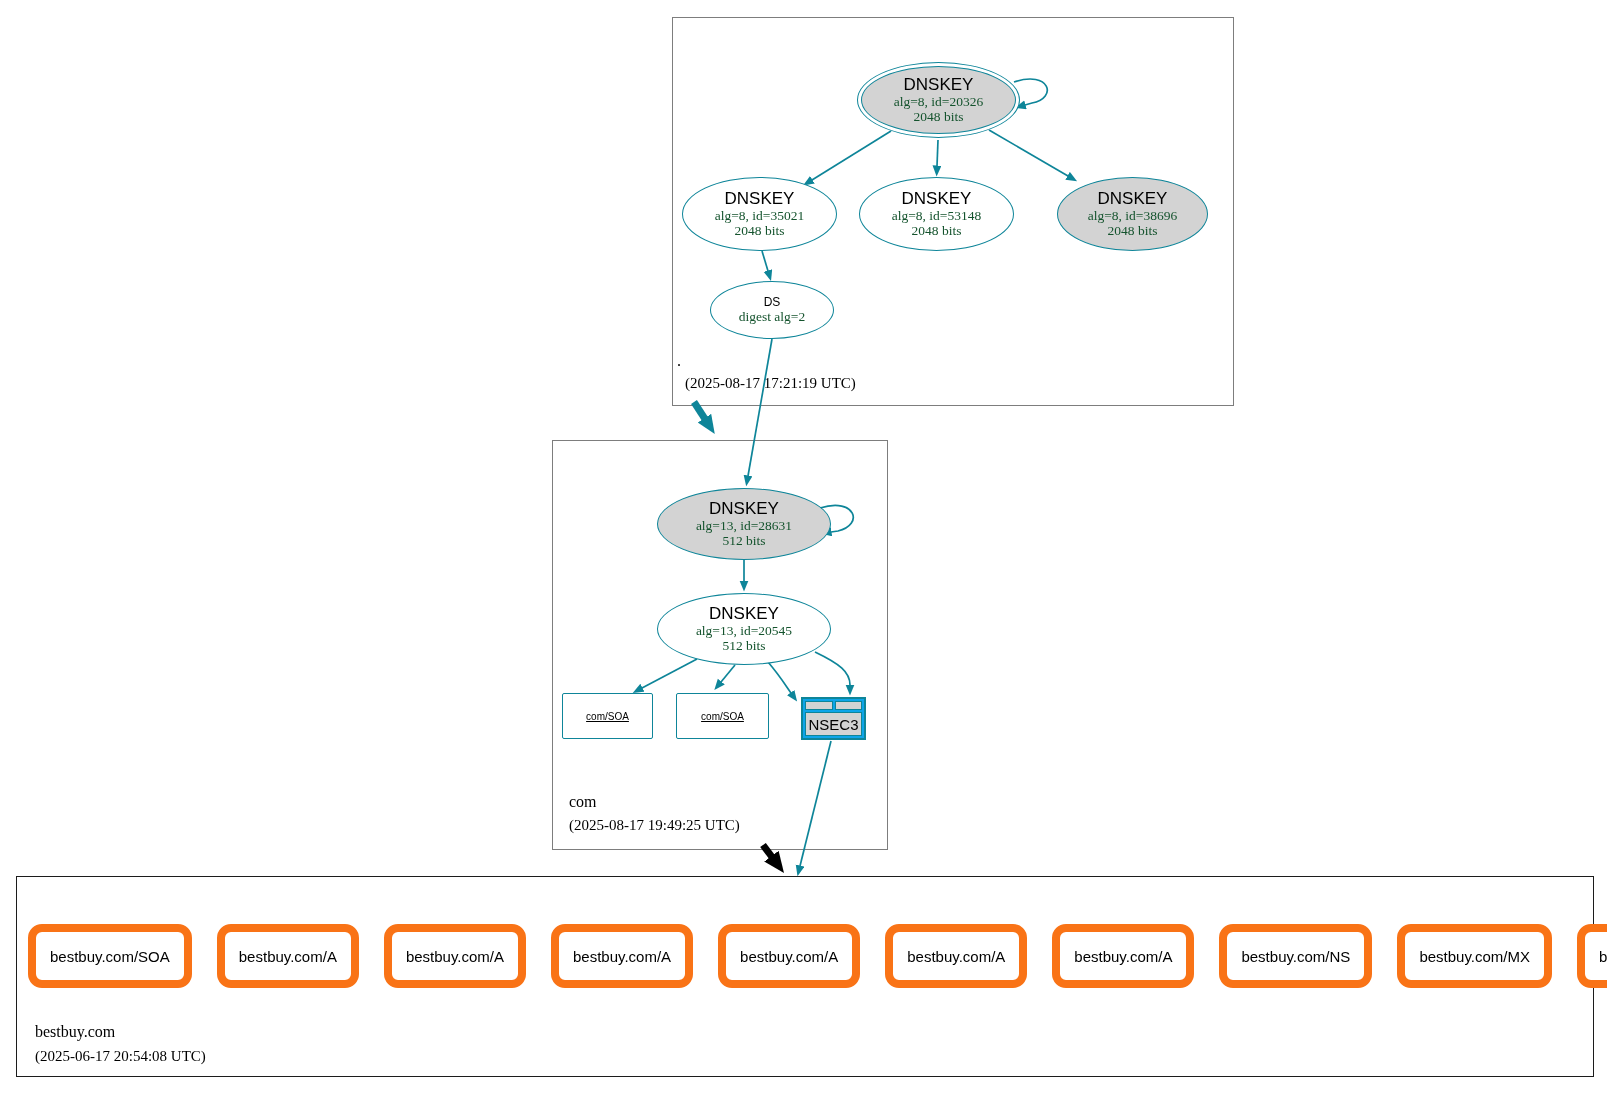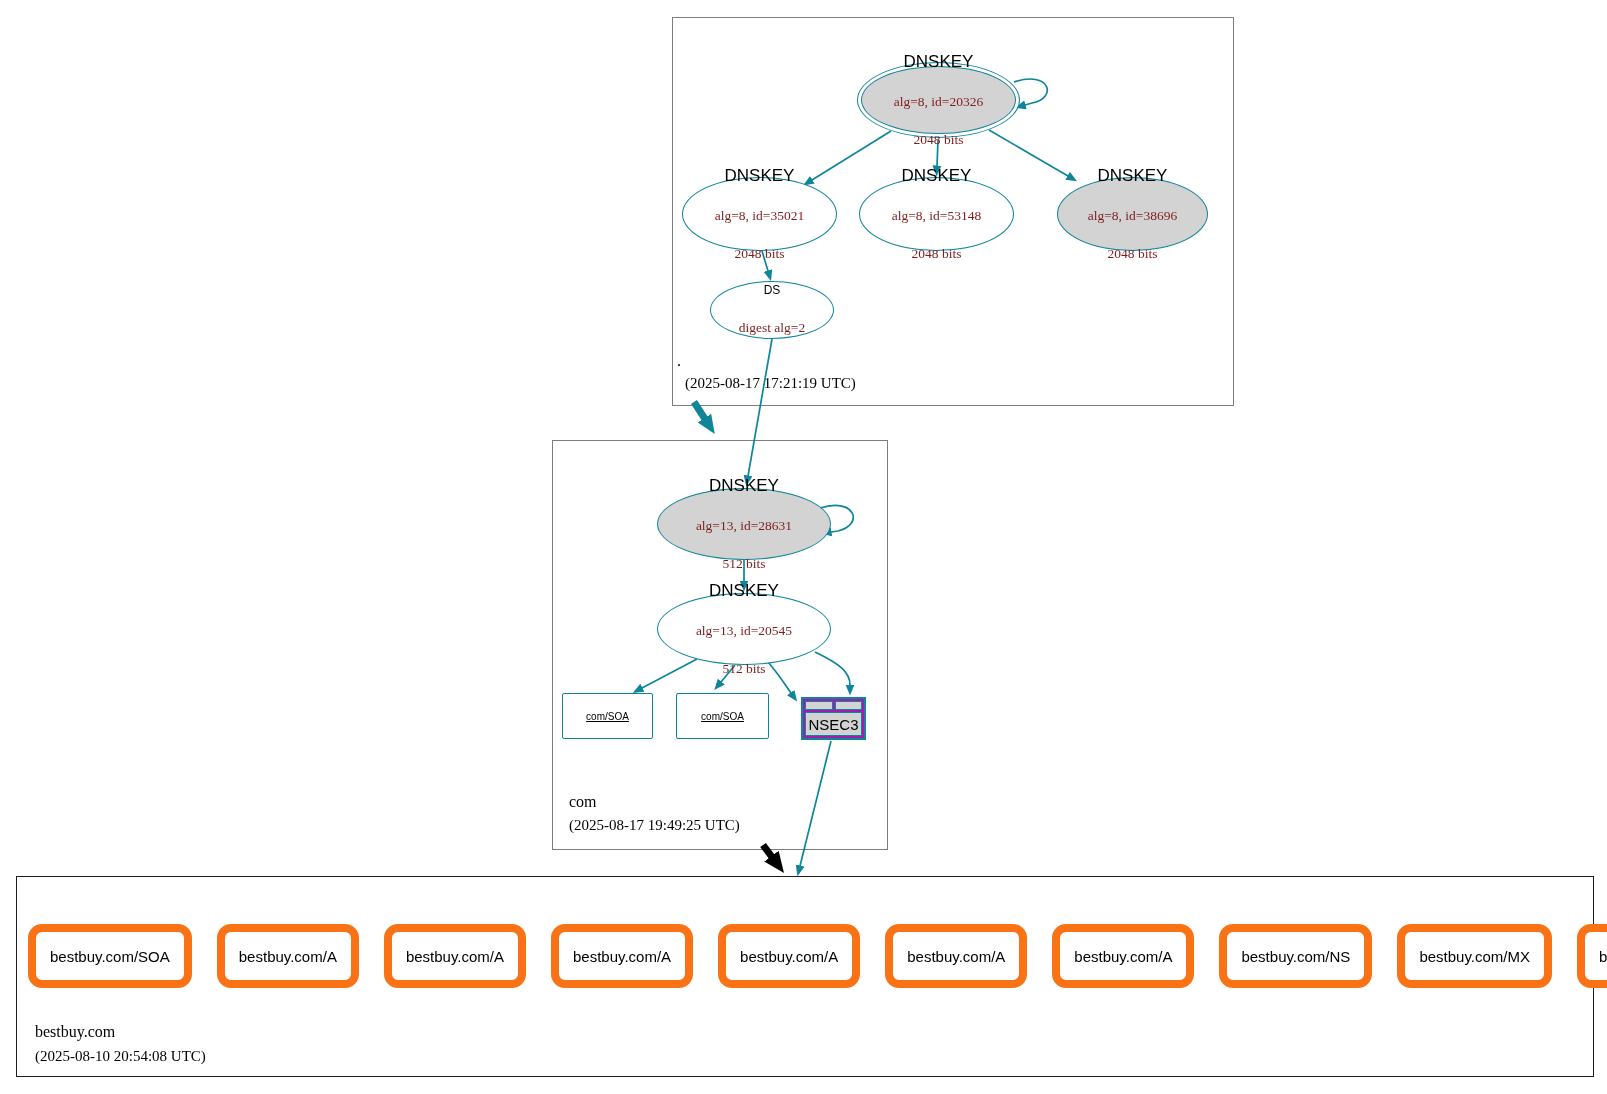--- a/index.html
+++ b/index.html
@@ -20,30 +20,30 @@
   .ellipse{position:absolute;z-index:2;border:1.7px solid #0e8599;border-radius:50%;
            background:#fff;display:flex;flex-direction:column;align-items:center;
            justify-content:center;text-align:center;box-sizing:border-box;}
   .ellipse.gray{background:#d3d3d3;}
   .douter{position:absolute;z-index:2;border:1.7px solid #0e8599;border-radius:50%;
           background:#fff;box-sizing:border-box;}
   .dinner{position:absolute;inset:3px;border:1.7px solid #0e8599;border-radius:50%;
           background:#d3d3d3;display:flex;flex-direction:column;align-items:center;
           justify-content:center;text-align:center;}
   .e-title{font-family:"Liberation Sans",sans-serif;font-size:17px;color:#000;line-height:1.08;}
-  .e-sub{font-family:"Liberation Serif",serif;font-size:13.5px;color:#7f1d1d;line-height:1.12;white-space:nowrap;margin-top:23px;}
+  .e-sub{font-family:"Liberation Serif",serif;font-size:13.5px;color:#14532d;line-height:1.12;white-space:nowrap;}
 
   
   .rrset{position:absolute;z-index:2;border:1.7px solid #0e8599;border-radius:2px;
          background:#fff;display:flex;align-items:center;justify-content:center;
          font-family:"Liberation Sans",sans-serif;font-size:10px;color:#000;
          box-sizing:border-box;white-space:nowrap;text-decoration:underline;}
 
   
-  .nsec3{position:absolute;z-index:2;border:2px solid #0e8599;background:#a21caf;
+  .nsec3{position:absolute;z-index:2;border:2px solid #0e8599;background:#0ea5e9;
          box-sizing:border-box;padding:2px;display:flex;flex-direction:column;gap:2px;}
   .nsec3-head{display:flex;gap:2px;height:9px;}
   .nsec3-cell{flex:1;background:#d3d3d3;border:1px solid #0e8599;}
   .nsec3-body{flex:1;background:#d3d3d3;border:1px solid #0e8599;display:flex;
               align-items:center;justify-content:center;
               font-family:"Liberation Sans",sans-serif;font-size:15px;color:#000;}
 
   
   .rrow{position:absolute;left:11px;top:47px;display:flex;gap:25px;}
   .rr{height:48px;border:8px solid #f97316;border-radius:14px;background:#fff;
@@ -60,21 +60,21 @@
     <div class="zlabel zts" style="left:12px;top:357px;">(2025-08-17 17:21:19 UTC)</div>
   </div>
 
   <div class="zonebox" style="left:552px;top:440px;width:334px;height:408px;">
     <div class="zlabel zname" style="left:16px;top:352px;">com</div>
     <div class="zlabel zts" style="left:16px;top:376px;">(2025-08-17 19:49:25 UTC)</div>
   </div>
 
   <div class="zonebox dark" style="left:16px;top:876px;width:1576px;height:199px;">
     <div class="zlabel zname" style="left:18px;top:146px;">bestbuy.com</div>
-    <div class="zlabel zts" style="left:18px;top:171px;">(2025-08-10 20:54:08 UTC)</div>
+    <div class="zlabel zts" style="left:18px;top:171px;">(2025-06-17 20:54:08 UTC)</div>
     <div class="rrow">
       <div class="rr">bestbuy.com/SOA</div>
       <div class="rr">bestbuy.com/A</div>
       <div class="rr">bestbuy.com/A</div>
       <div class="rr">bestbuy.com/A</div>
       <div class="rr">bestbuy.com/A</div>
       <div class="rr">bestbuy.com/A</div>
       <div class="rr">bestbuy.com/A</div>
       <div class="rr">bestbuy.com/NS</div>
       <div class="rr">bestbuy.com/MX</div>

